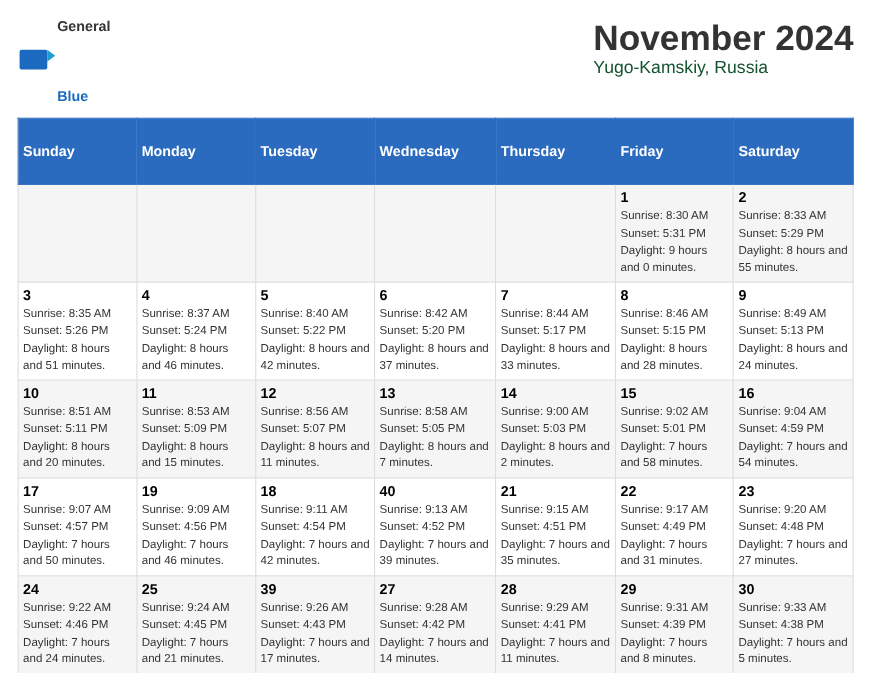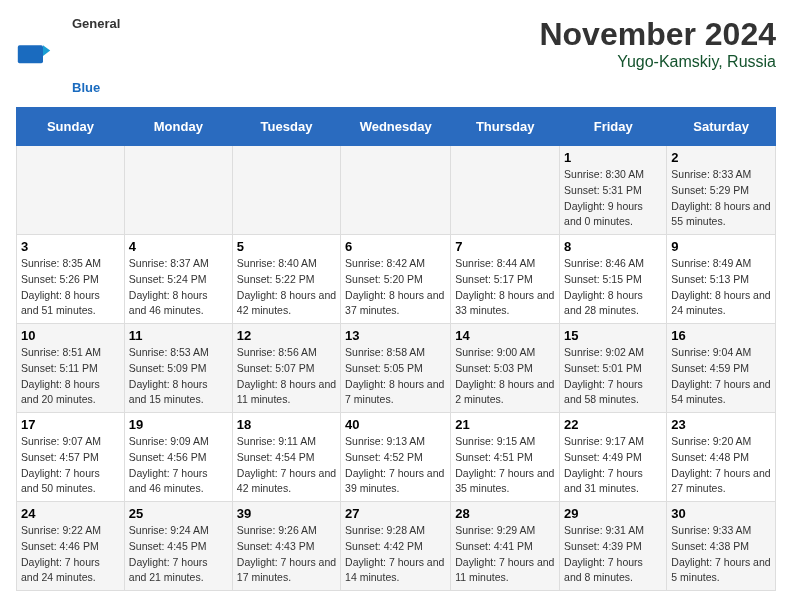--- a/index.html
+++ b/index.html
@@ -12,37 +12,37 @@
     }
     .header {
       display: flex;
       justify-content: space-between;
       align-items: flex-start;
       margin-bottom: 12px;
     }
     .logo {
       display: flex;
       align-items: center;
-      gap: 20px;
+      gap: 0;
     }
     .logo-text {
       display: flex;
       flex-direction: column;
       font-size: 13px;
       font-weight: bold;
       line-height: 1.2;
     }
     .logo-text .general { color: #333; }
     .logo-text .blue { color: #1a6bbf; margin-top: 48px; }
     .logo-icon {
       width: 36px;
       height: 36px;
     }
     .title-block {
-      text-align: right;
+      text-align: left;
     }
     .title-block h1 {
       font-size: 32px;
       font-weight: bold;
       color: #333;
     }
     .title-block h2 {
       font-size: 16px;
       font-weight: normal;
       color: #14532d;
@@ -50,22 +50,22 @@
     table {
       width: 100%;
       border-collapse: collapse;
       font-size: 11px;
     }
     thead tr {
       background-color: #2a6bbf;
       color: #fff;
     }
     thead th {
-      padding: 11px 4px;
-      text-align: center;
+      padding: 22px 4px;
+      text-align: left;
       font-size: 13px;
       font-weight: bold;
       border: 1px solid #2a6bbf;
     }
     tbody tr {
       background: #fff;
     }
     tbody tr:nth-child(odd) {
       background: #f5f5f5;
     }

